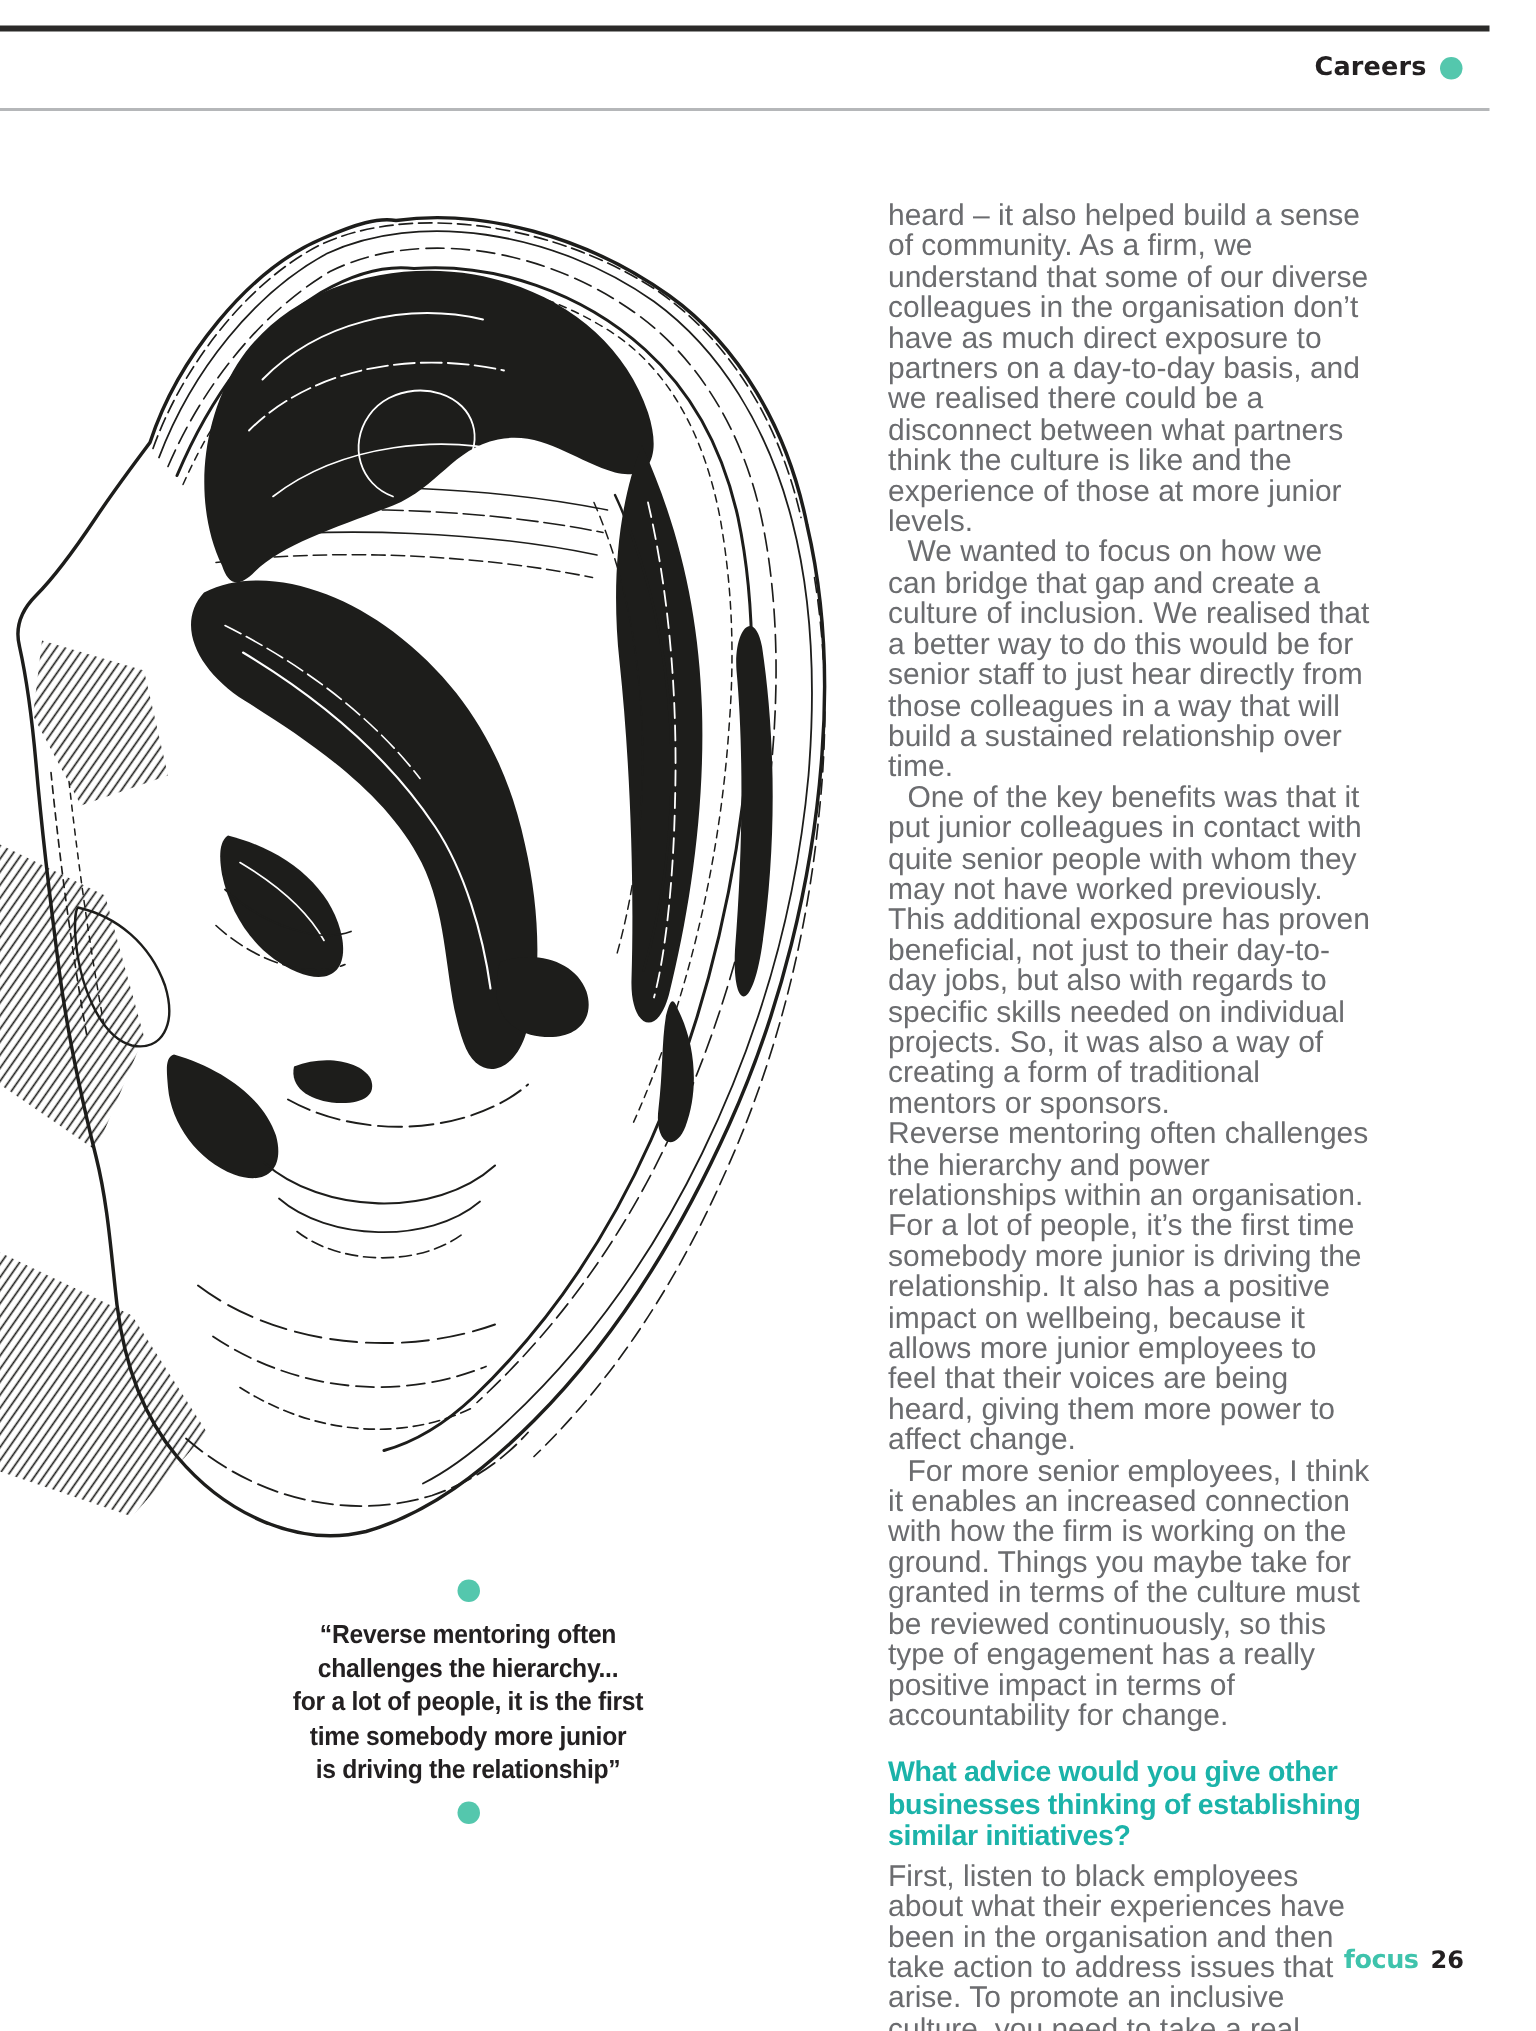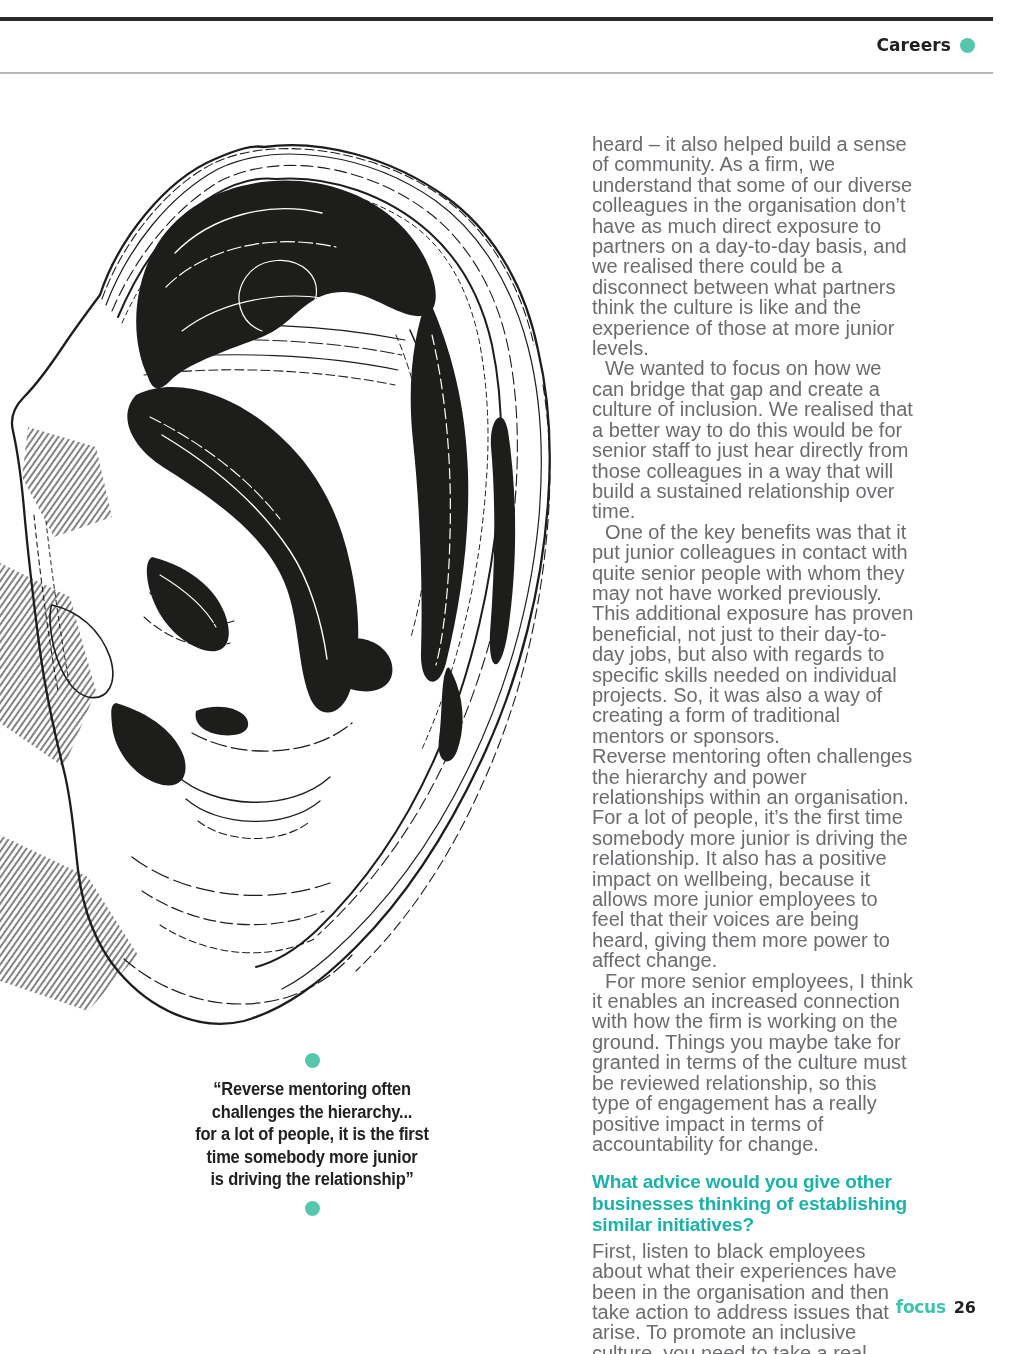--- a/index.html
+++ b/index.html
@@ -151,21 +151,21 @@
 is driving the relationship”</div>
     <div class="accent-dot"></div>
   </div>
 
   <div class="article-column">
     <p>heard – it also helped build a sense of community. As a firm, we understand that some of our diverse colleagues in the organisation don’t have as much direct exposure to partners on a day-to-day basis, and we realised there could be a disconnect between what partners think the culture is like and the experience of those at more junior levels.</p>
     <p class="indent">We wanted to focus on how we can bridge that gap and create a culture of inclusion. We realised that a better way to do this would be for senior staff to just hear directly from those colleagues in a way that will build a sustained relationship over time.</p>
     <p class="indent">One of the key benefits was that it put junior colleagues in contact with quite senior people with whom they may not have worked previously. This additional exposure has proven beneficial, not just to their day-to-day jobs, but also with regards to specific skills needed on individual projects. So, it was also a way of creating a form of traditional mentors or sponsors.</p>
 
     <p>Reverse mentoring often challenges the hierarchy and power relationships within an organisation. For a lot of people, it’s the first time somebody more junior is driving the relationship. It also has a positive impact on wellbeing, because it allows more junior employees to feel that their voices are being heard, giving them more power to affect change.</p>
-    <p class="indent">For more senior employees, I think it enables an increased connection with how the firm is working on the ground. Things you maybe take for granted in terms of the culture must be reviewed relationship, so this type of engagement has a really positive impact in terms of accountability for change.</p>
+    <p class="indent">For more senior employees, I think it enables an increased connection with how the firm is working on the ground. Things you maybe take for granted in terms of the culture must be reviewed continuously, so this type of engagement has a really positive impact in terms of accountability for change.</p>
 
     <h3 class="section-heading">What advice would you give other
 businesses thinking of establishing
 similar initiatives?</h3>
     <p>First, listen to black employees about what their experiences have been in the organisation and then take action to address issues that arise. To promote an inclusive culture, you need to take a real, honest look into what your organisational data tells you about your colleagues’ experiences and progression, and prioritise what needs to be done to reverse negative trends or improve the pace of positive trends.</p>
   </div>
 
   <div class="footer-row">
     <span class="magazine-logo">focus</span>
     <span class="page-number">26</span>

